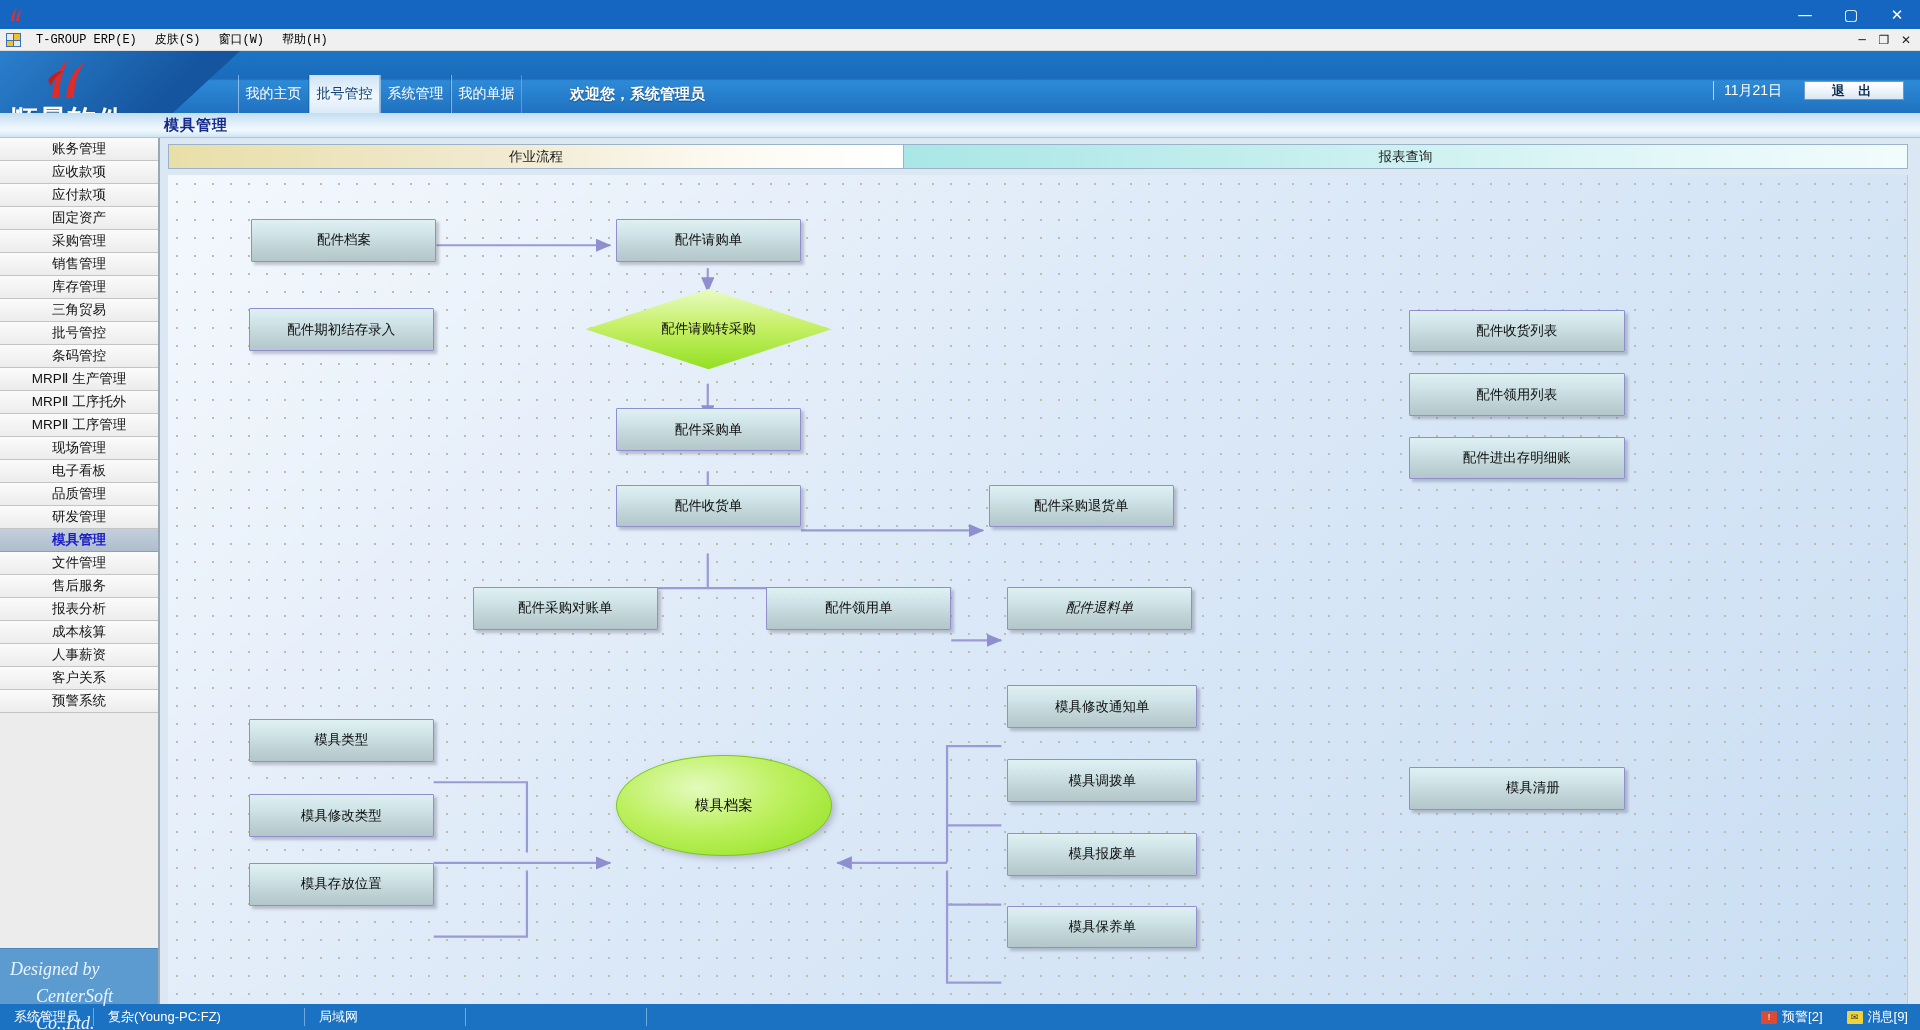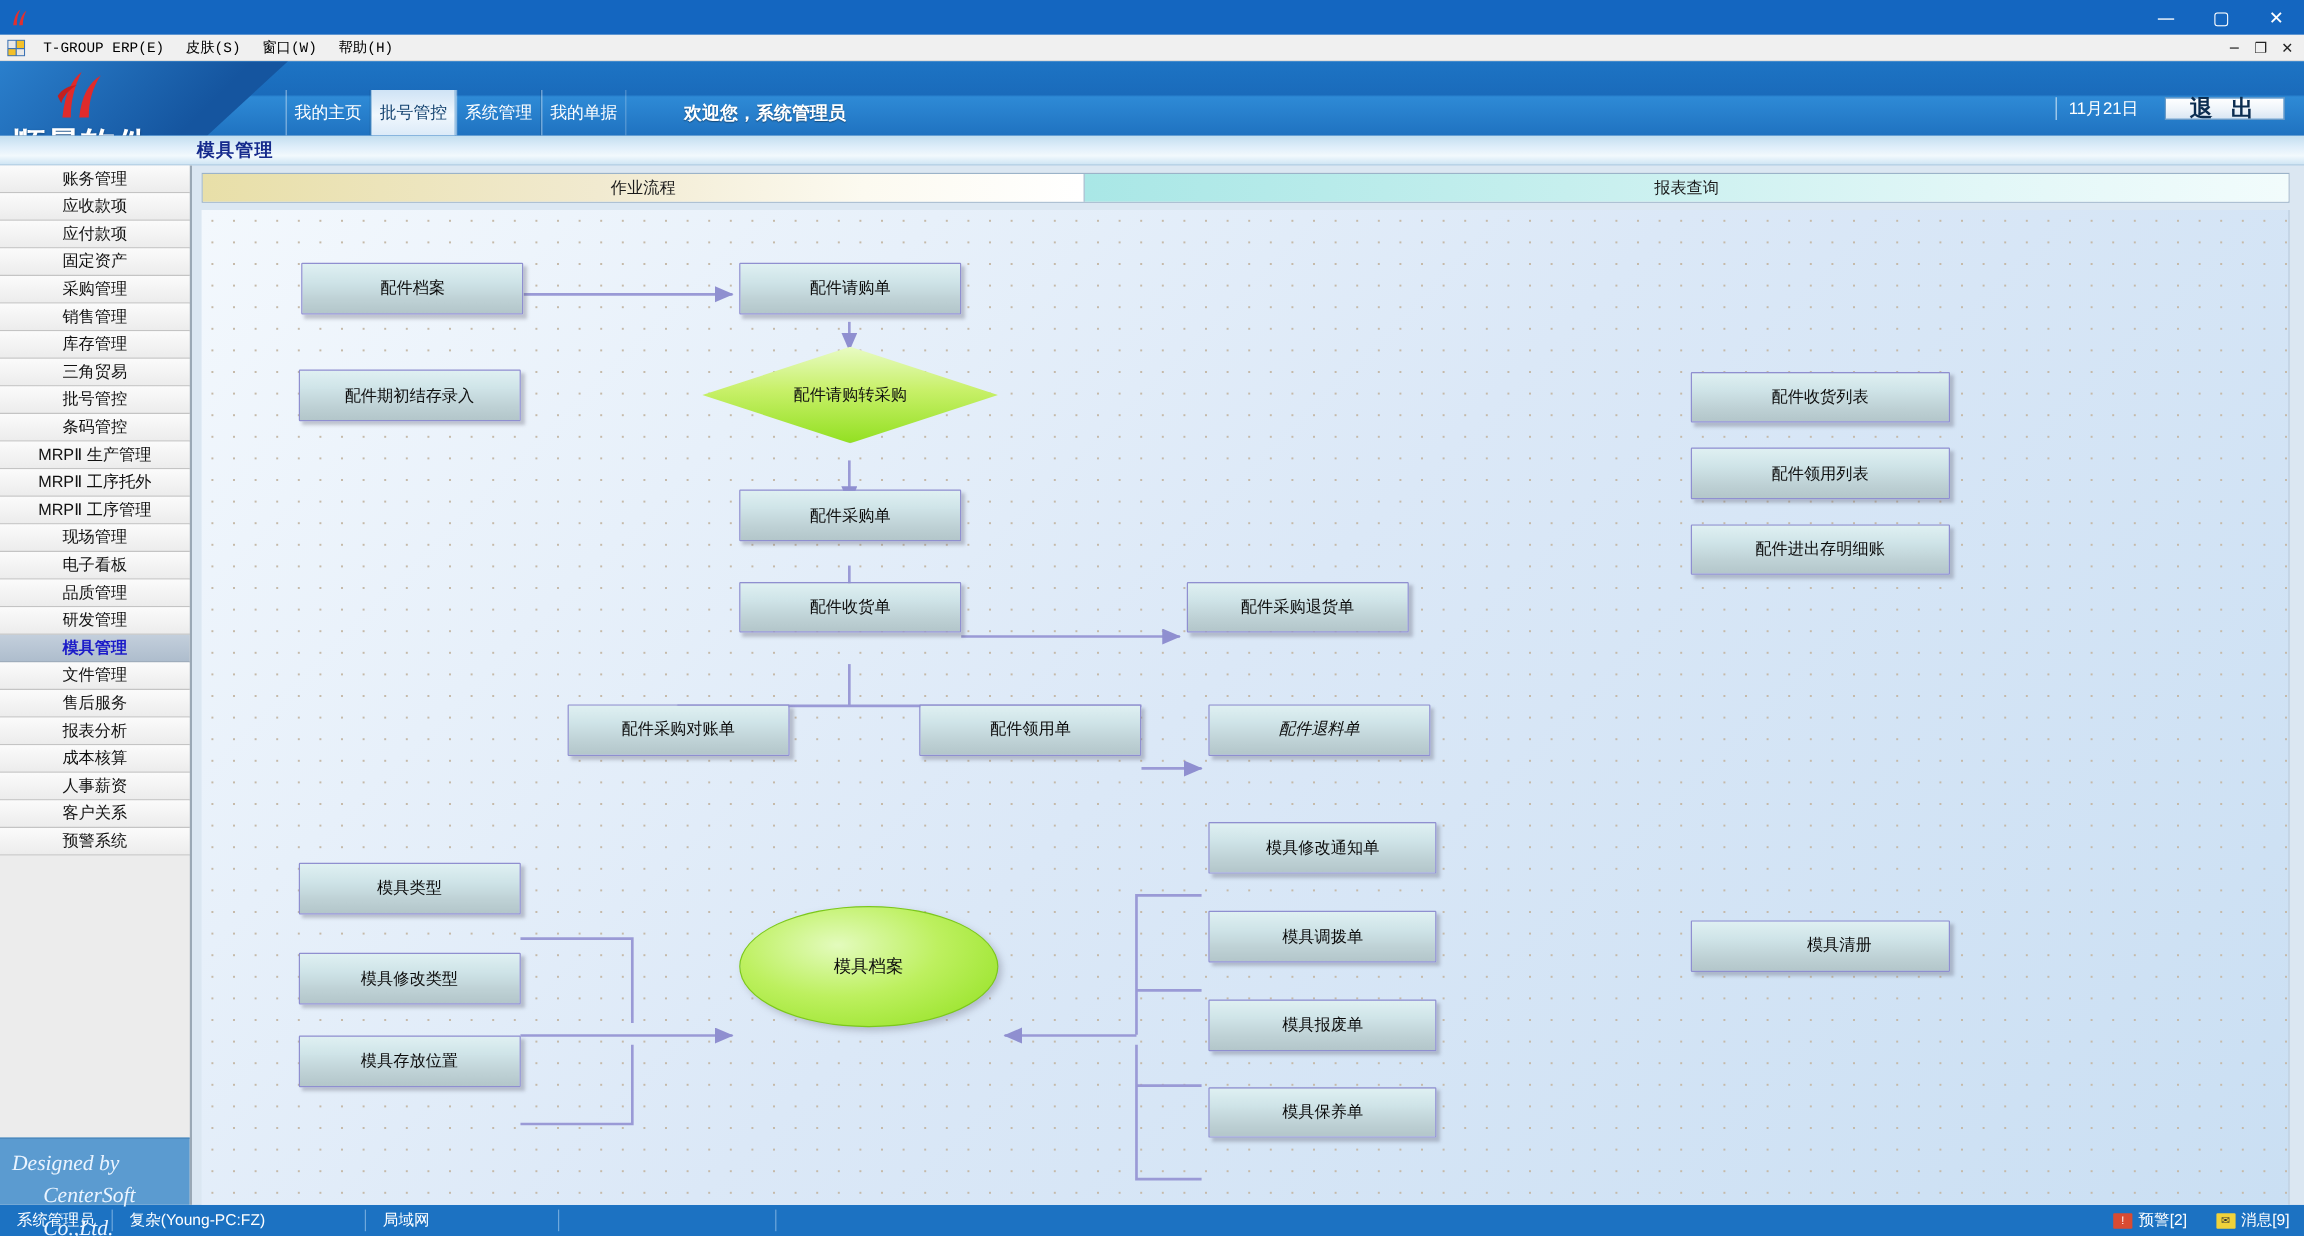--- a/index.html
+++ b/index.html
@@ -75,21 +75,21 @@
   }
   #hdr-right{
     position:absolute;right:16px;bottom:13px;display:flex;align-items:flex-end;z-index:4;
   }
   #hdr-right .divider{width:1px;height:19px;background:#b9d7ef;margin-right:10px}
   #hdr-right .datetxt{color:#ffffff;font-size:14px;margin-right:22px;white-space:nowrap}
   #logout{
     width:100px;height:19px;
     background:linear-gradient(to bottom,#ffffff,#eef4fa 55%,#d9e6f3);
     border:1px solid #6a9bc8;display:flex;align-items:center;justify-content:center;
-    font-size:19px;font-weight:bold;color:#0a2c50;letter-spacing:5px;
+    font-size:13px;font-weight:bold;color:#0a2c50;letter-spacing:5px;
   }
   
   #pagestrip{
     height:25px;
     background:linear-gradient(to bottom,#c2deef 0%,#dfeefa 40%,#f2f9fd 70%,#cfe5f4 100%);
     display:flex;align-items:center;border-bottom:1px solid #a8c8e0;
   }
   #pagestrip .ptitle{
     margin-left:164px;font-size:15px;font-weight:bold;color:#152a8c;letter-spacing:1px;
   }

